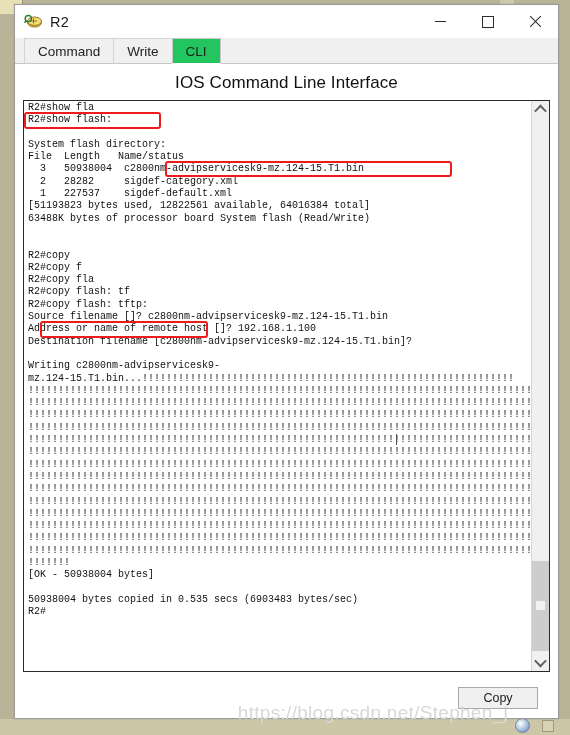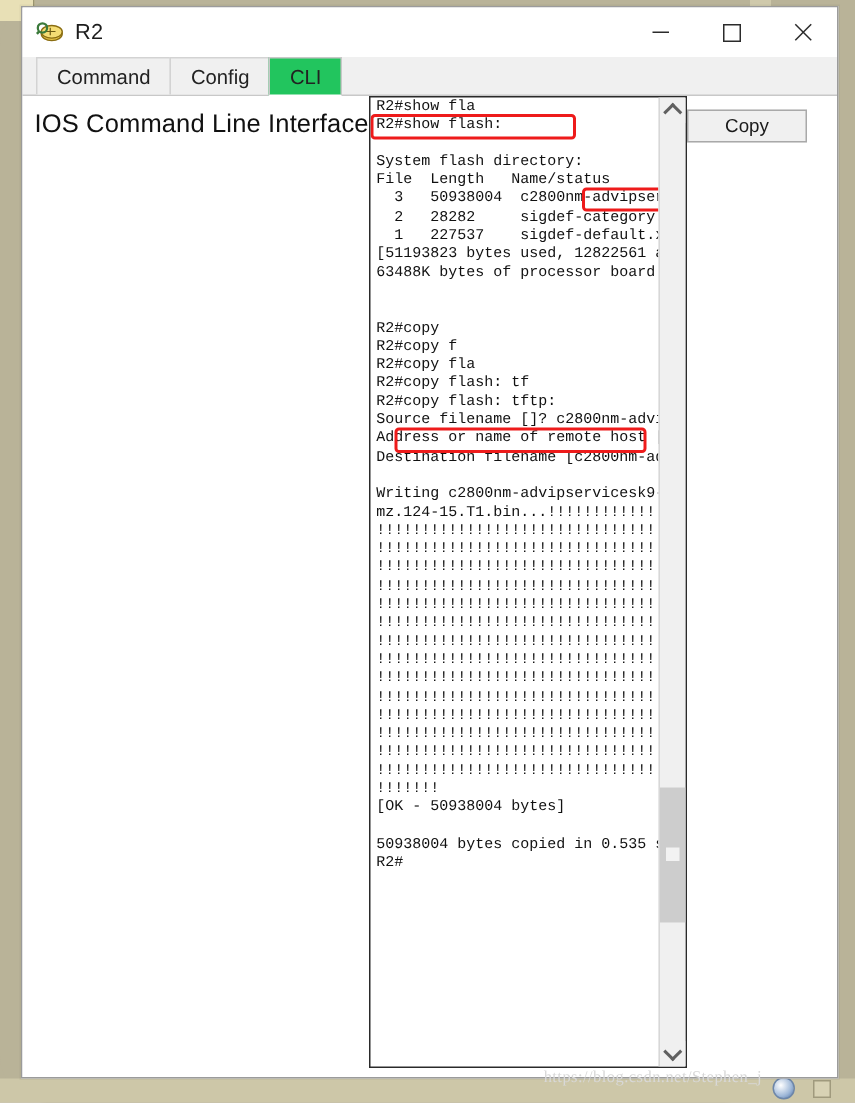--- a/index.html
+++ b/index.html
@@ -169,21 +169,21 @@
     z-index: 2;
     margin-bottom: -1px;
     height: 26px;
   }
 
   
   .win-body {
     flex: 1;
     background: #ffffff;
     display: flex;
-    flex-direction: row;
+    flex-direction: column;
     padding: 0 8px;
     box-sizing: border-box;
   }
 
   .cli-heading {
     text-align: center;
     font-size: 17px;
     color: #111;
     padding: 9px 0 7px 0;
     font-family: "Liberation Sans", sans-serif;
@@ -285,23 +285,23 @@
     font-family: Liberation Sans, sans-serif;
     cursor: pointer;
     padding: 0;
     line-height: 20px;
   }
 
   .watermark {
     position: absolute;
     right: 6px;
     bottom: 11px;
-    font-size: 11px;
+    font-size: 19px;
     color: #d8d8d8;
-    font-family: Liberation Serif, serif;
+    font-family: Liberation Sans, sans-serif;
     white-space: nowrap;
     letter-spacing: 0.3px;
     pointer-events: none;
     text-align: center;
   }
 
   .caret {
     position: absolute;
     width: 1px;
     height: 11px;
@@ -343,21 +343,21 @@
           <span class="glyph-max"></span>
         </button>
         <button class="win-btn close">
           <span class="glyph-close"></span>
         </button>
       </div>
     </div>
 
     <div class="tabbar">
       <div class="tab">Command</div>
-      <div class="tab">Config</div>
+      <div class="tab">Write</div>
       <div class="tab active">CLI</div>
     </div>
 
     <div class="win-body">
 
       <div class="cli-heading">IOS Command Line Interface</div>
 
       <div class="terminal-wrap">
 
         <div class="terminal">

